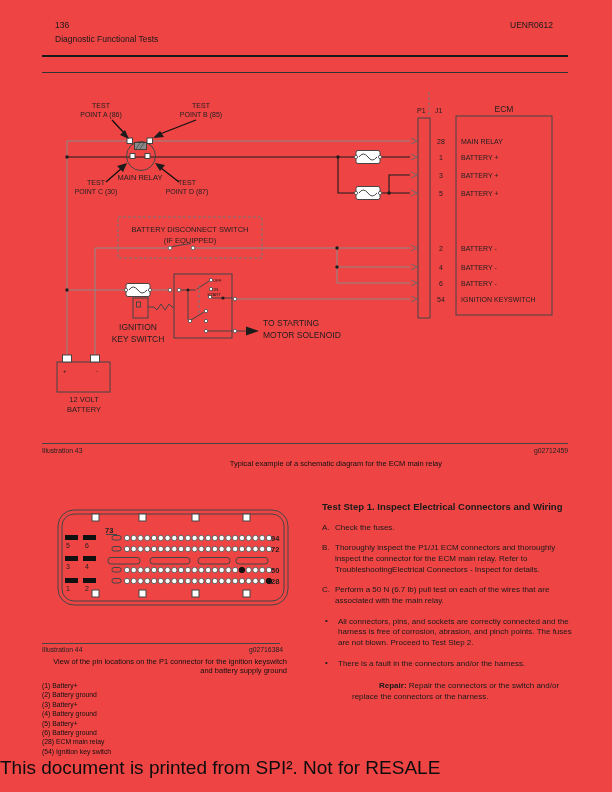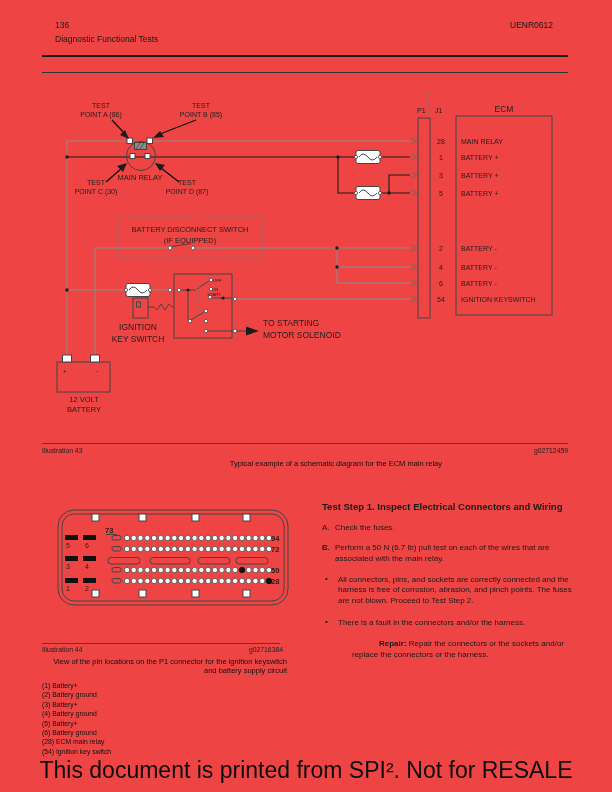--- a/index.html
+++ b/index.html
@@ -52,22 +52,22 @@
 
   .test-col { position:absolute; left:322px; top:500px; width:254px; font-size:8px; line-height:1.33; }
   .test-col h3 { font-size:9.5px; line-height:1.45; margin-bottom:9px; font-weight:bold; }
   .step { position:relative; padding-left:13px; margin-bottom:10px; }
   .step .lbl { position:absolute; left:0; top:0; }
   .results-label { font-weight:bold; margin:2px 0 8px 0; }
   .bullet { position:relative; padding-left:16px; margin-bottom:11px; }
   .bullet .b { position:absolute; left:3px; top:-1px; }
   .repair { margin-left:30px; width:212px; }
   .footer {
-    position:absolute; top:757px; left:0; width:612px; text-align:center;
-    font-size:23px; color:#0d0d0d; white-space:nowrap;
+    position:absolute; top:757px; left:0; width:612px; 
+    font-size:19px; color:#0d0d0d; white-space:nowrap;
   }
 </style>
 </head>
 <body>
 
 <div class="page">
 
   <div class="abs hdr-num">136</div>
   <div class="abs hdr-sec">Diagnostic Functional Tests</div>
   <div class="abs hdr-code">UENR0612</div>
@@ -411,58 +411,59 @@
       <text class="t75b" x="271" y="540.5">94</text>
       <text class="t75b" x="271" y="551.5">72</text>
       <text class="t75b" x="271" y="573">50</text>
       <text class="t75b" x="271" y="584">28</text>
     </g>
   </svg>
 
   <div class="rule4"></div>
   <div class="abs cap-label" style="top:646px;left:42px;">Illustration 44</div>
   <div class="abs cap-code" style="top:646px;left:42px;width:241px;">g02716384</div>
-  <div class="abs cap-text" style="top:657px;left:42px;width:245px;">View of the pin locations on the P1 connector for the ignition keyswitch  and battery supply circuit</div>
+  <div class="abs cap-text" style="top:657px;left:42px;width:245px;">View of the pin locations on the P1 connector for the ignition keyswitch  and battery supply ground</div>
   <div class="abs pin-list" style="top:681px;left:42px;width:245px;">
     <div>(1) Battery+</div>
     <div>(2) Battery ground</div>
     <div>(3) Battery+</div>
     <div>(4) Battery ground</div>
     <div>(5) Battery+</div>
     <div>(6) Battery ground</div>
     <div>(28) ECM main relay</div>
     <div>(54) Ignition key switch</div>
   </div>
 
   <div class="test-col">
     <h3>Test Step 1. Inspect Electrical Connectors and Wiring</h3>
 
     <div class="step">
       <span class="lbl">A.</span>
       <span>Check the fuses.</span>
     </div>
     <div class="step">
       <span class="lbl">B.</span>
+      <span>Thoroughly inspect the P1/J1 ECM connectors and thoroughly inspect the connector for the ECM main relay. Refer to TroubleshootingElectrical Connectors - Inspect for details.</span>
     </div>
     <div class="step">
       <span class="lbl">C.</span>
       <span>Perform a 50 N  (6.7 lb) pull test on each of the wires that are associated with the main relay.</span>
     </div>
 
 
     <div class="bullet">
       <span class="b">•</span>
       <span>All connectors, pins, and sockets are correctly connected and the harness is free of corrosion, abrasion, and pinch points. The fuses are not blown. Proceed to Test Step 2.</span>
     </div>
     <div class="bullet">
       <span class="b">•</span>
       <span>There is a fault in the connectors and/or the harness.</span>
     </div>
 
     <div class="repair">
       <span class="bold">Repair:</span>
-      <span>Repair the connectors or the sockets and/or replace the connectors or the harness.</span>
+      <span>Repair the connectors or the switch and/or replace the connectors or the harness.</span>
     </div>
   </div>
 
   <div class="footer">This document is printed from SPI². Not for RESALE</div>
 
 </div>
 
 </body></html>

